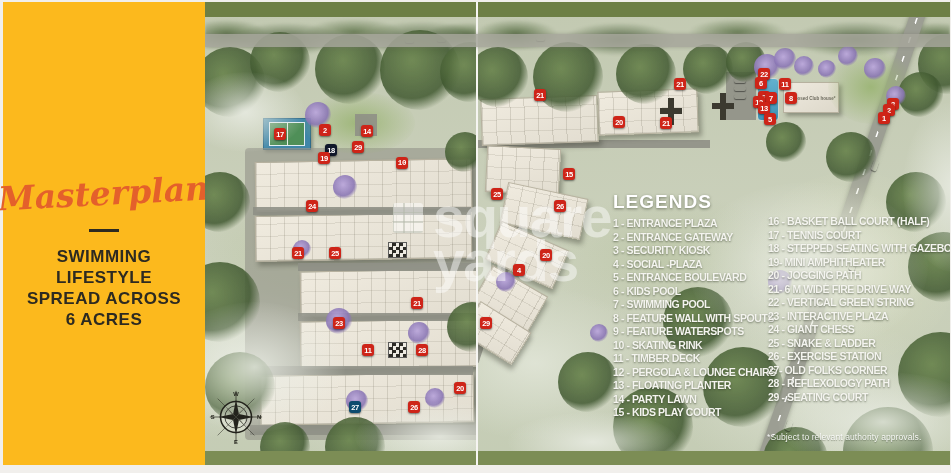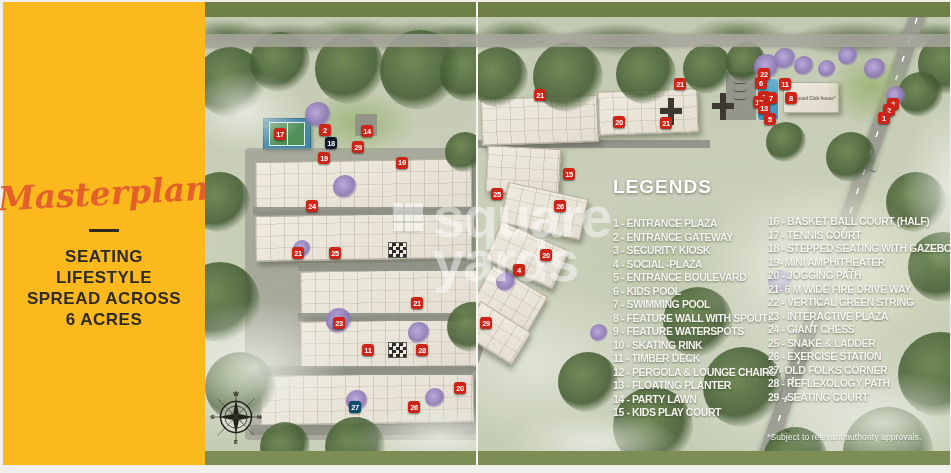--- a/index.html
+++ b/index.html
@@ -153,21 +153,21 @@
   .compass{position:absolute;left:2px;top:386px;width:58px;height:58px;}
   .compass text{font-size:6px;font-weight:bold;fill:#23231c;}
 </style>
 </head>
 <body>
 
 <aside class="sidebar">
   <div class="script-title">Masterplan</div>
   <div class="divider"></div>
   <div class="tagline">
-      <div>SEATING</div>
+      <div>SWIMMING</div>
       <div>LIFESTYLE</div>
       <div>SPREAD ACROSS</div>
       <div>6 ACRES</div>
     </div>
 </aside>
 
 <div class="map">
 
   <div class="panel panel-a" id="panel-a">
     <div class="treeband"></div>
@@ -284,21 +284,21 @@
       <div class="car" style="left: 308px; top: 418px; width: 6px; height: 11px; transform: rotate(19deg);"></div>
       <div class="car" style="left: 58px; top: 34px; width: 9px; height: 5px;"></div>
     </div>
 
   <div class="road-h" style="z-index:1;"></div>
 
   <div id="markers" style="position:absolute;left:0;top:0;width:100%;height:100%;z-index:6;">
       <div class="marker" style="left: 75px; top: 132px; background: rgb(206, 36, 24);">17</div>
       <div class="marker" style="left: 120px; top: 128px; background: rgb(206, 36, 24);">2</div>
       <div class="marker" style="left: 162px; top: 129px; background: rgb(206, 36, 24);">14</div>
-      <div class="marker" style="left: 126px; top: 141px; background: #0f172a;">18</div>
+      <div class="marker" style="left: 126px; top: 148px; background: #0f172a;">18</div>
       <div class="marker" style="left: 153px; top: 145px; background: rgb(206, 36, 24);">29</div>
       <div class="marker" style="left: 119px; top: 156px; background: rgb(206, 36, 24);">19</div>
       <div class="marker" style="left: 197px; top: 161px; background: rgb(206, 36, 24); font-family: Liberation Mono, monospace;">10</div>
       <div class="marker" style="left: 107px; top: 204px; background: rgb(206, 36, 24);">24</div>
       <div class="marker" style="left: 93px; top: 251px; background: rgb(206, 36, 24);">21</div>
       <div class="marker" style="left: 130px; top: 251px; background: rgb(206, 36, 24);">25</div>
       <div class="marker" style="left: 134px; top: 321px; background: rgb(206, 36, 24);">23</div>
       <div class="marker" style="left: 212px; top: 301px; background: rgb(206, 36, 24);">21</div>
       <div class="marker" style="left: 217px; top: 348px; background: rgb(206, 36, 24);">28</div>
       <div class="marker" style="left: 163px; top: 348px; background: rgb(206, 36, 24);">11</div>
@@ -330,21 +330,21 @@
     </div>
 
   <div class="watermark" style="z-index:5;">
     <div class="wm-logo"></div>
     <div class="wm-text">
       <div>square</div>
       <div>yards</div>
     </div>
   </div>
 
-  <div class="legend-title" style="z-index:7;">LEGENDS</div>
+  <div class="legend-title" style="z-index:7;margin-top:15px;">LEGENDS</div>
   <div class="legend-col legend-col-1" id="legend-col-1" style="z-index:7;">
       <div class="lg-item">1 - ENTRANCE PLAZA</div>
       <div class="lg-item">2 - ENTRANCE GATEWAY</div>
       <div class="lg-item">3 - SECURITY KIOSK</div>
       <div class="lg-item">4 - SOCIAL -PLAZA</div>
       <div class="lg-item">5 - ENTRANCE BOULEVARD</div>
       <div class="lg-item">6 - KIDS POOL</div>
       <div class="lg-item">7 - SWIMMING POOL</div>
       <div class="lg-item">8 - FEATURE WALL WITH SPOUTS</div>
       <div class="lg-item">9 - FEATURE WATERSPOTS</div>

